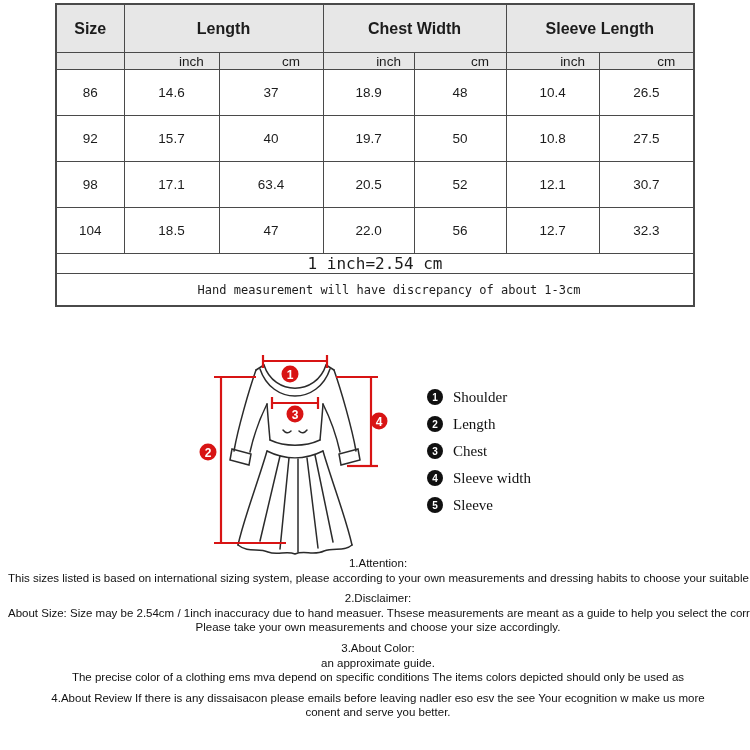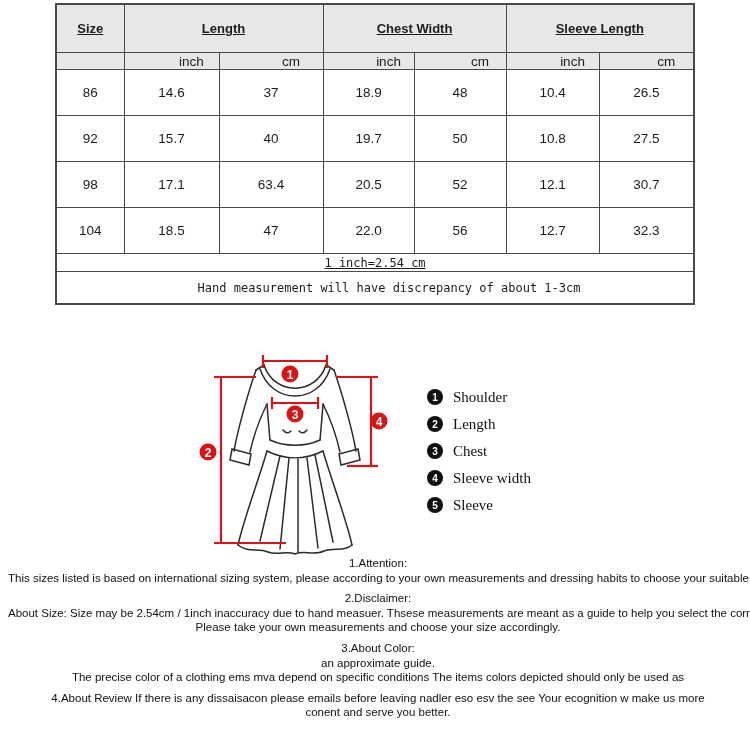--- a/index.html
+++ b/index.html
@@ -5,24 +5,24 @@
   html,body{margin:0;padding:0;background:#fff;}
   .canvas{position:relative;width:750px;height:750px;background:#ffffff;overflow:hidden;
           font-family:"Liberation Sans",sans-serif;color:#1c1c1c;}
 
   
   table.size-table{position:absolute;left:55px;top:3px;width:638px;border-collapse:collapse;
                    table-layout:fixed;background:#fff;}
   table.size-table td{border:1px solid #4a4a4a;text-align:center;vertical-align:middle;padding:0;
                       font-size:13.5px;color:#1c1c1c;}
   table.size-table{border:2px solid #4a4a4a;}
-  tr.r-head td{height:47px;background:#e7e7e7;font-weight:bold;font-size:13px;text-decoration:underline;}
+  tr.r-head td{height:47px;background:#e7e7e7;font-weight:bold;font-size:16px;}
   tr.r-sub td{height:16px;background:#e7e7e7;font-size:13.5px;padding-left:40px;}
   tr.r-data td{height:45px;background:#fff;}
-  tr.r-note1 td{height:17px;font-family:"DejaVu Sans Mono",monospace;font-size:12px;text-decoration:underline;}
+  tr.r-note1 td{height:17px;font-family:"DejaVu Sans Mono",monospace;font-size:16px;}
   tr.r-note2 td{height:31px;font-family:"DejaVu Sans Mono",monospace;font-size:12px;padding-left:28px;}
 
   
   .diagram-svg{position:absolute;left:190px;top:352px;}
 
   .legend{position:absolute;left:427px;top:388px;}
   .legend-item{display:flex;align-items:center;height:18px;margin-bottom:9px;}
   .legend-num{display:inline-flex;align-items:center;justify-content:center;
               width:16px;height:16px;border-radius:50%;background:#101010;color:#fff;
               font-size:10px;font-weight:bold;flex:0 0 16px;}

